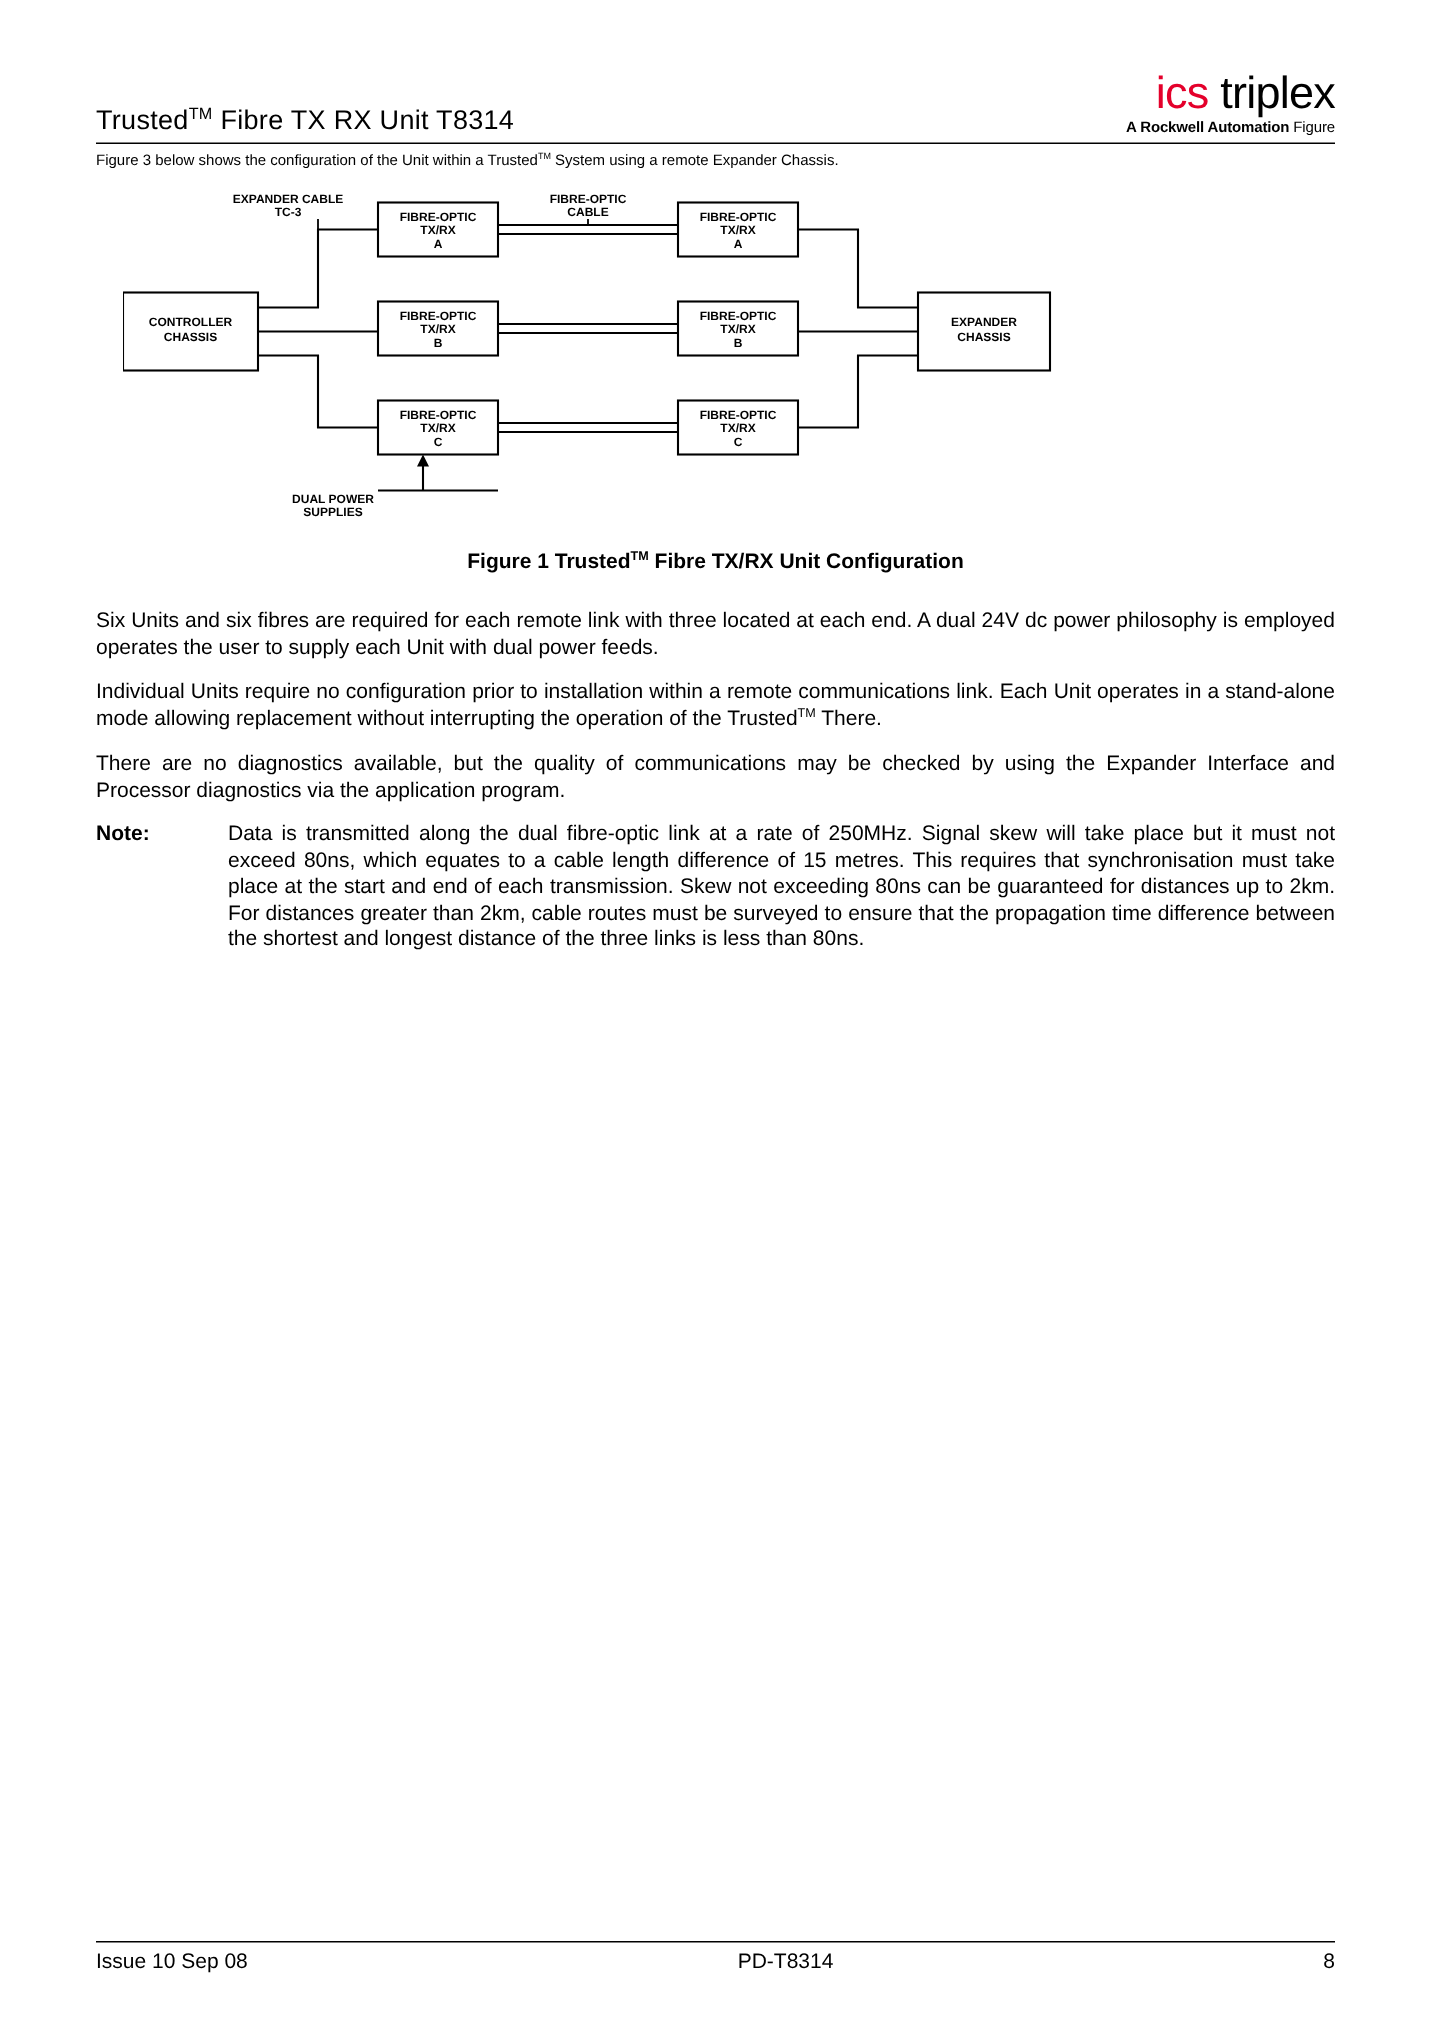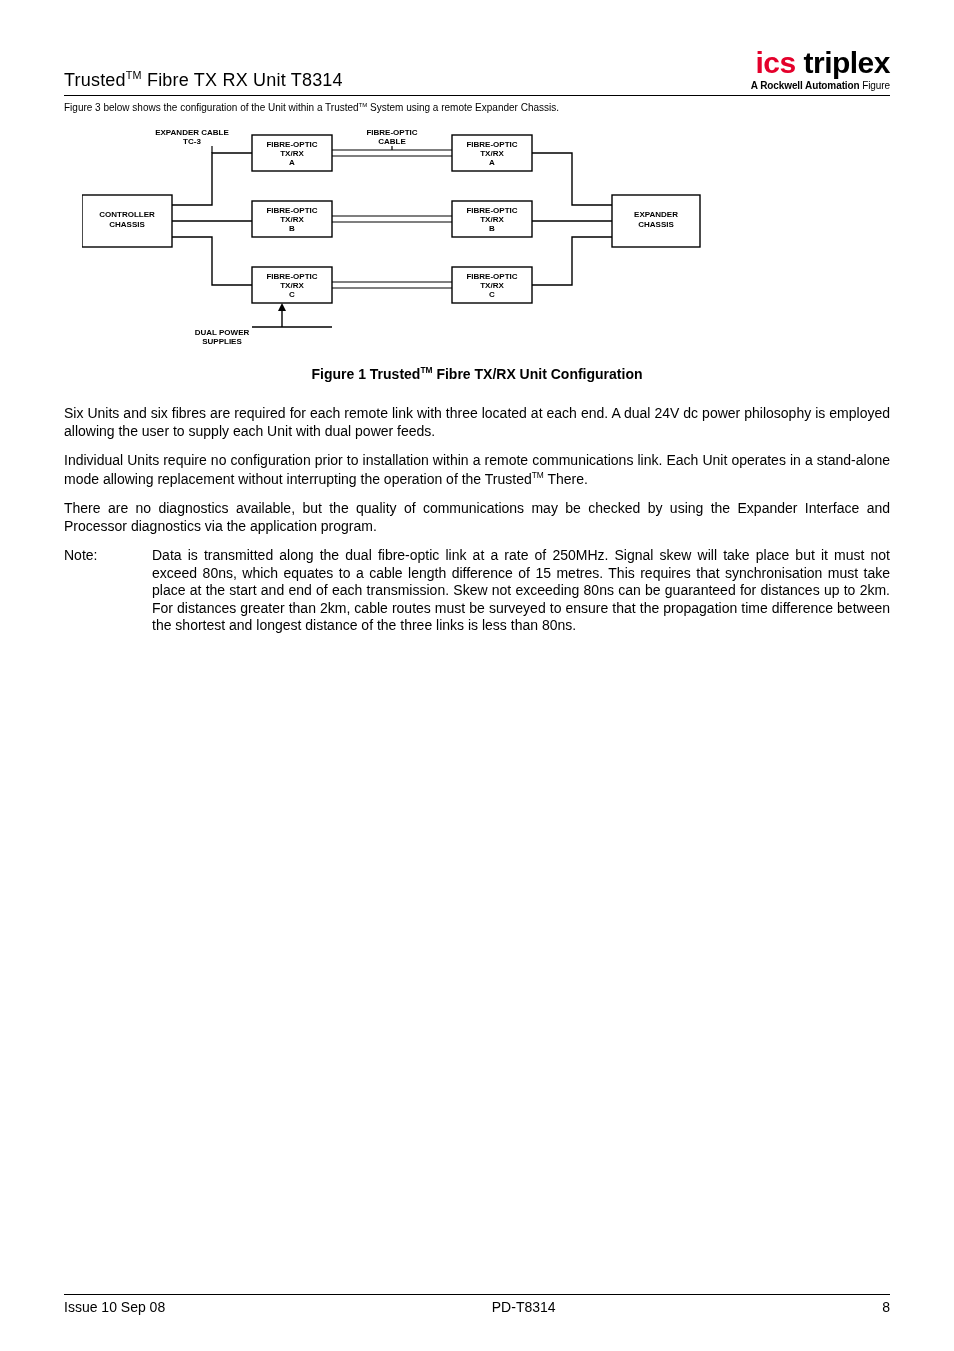--- a/index.html
+++ b/index.html
@@ -23,21 +23,21 @@
   .header-title {
     font-size: 18px;
     font-weight: normal;
     letter-spacing: 0.2px;
     text-align: right;
   }
   .sup { font-size: 0.6em; vertical-align: super; }
   .logo-area { text-align: right; }
   .logo-main {
     font-size: 30px;
-    font-weight: 700;
+    font-weight: 400;
     letter-spacing: -0.5px;
     color: #000;
     line-height: 1;
   }
   .logo-first { color: #e4002b; }
   .logo-tag {
     font-size: 10px;
     font-weight: 700;
     color: #000;
     margin-top: 2px;
@@ -75,21 +75,21 @@
     margin: 0 0 12px 0;
   }
   .note-row {
     display: flex;
     font-size: 14px;
     line-height: 1.25;
     text-align: justify;
     margin: 0 0 12px 0;
   }
   .note-label {
-    font-weight: 400;
+    font-weight: 700;
     flex: 0 0 48px;
   }
   .note-body { flex: 1; margin-left: 40px; }
   .footer {
     position: absolute;
     left: 64px;
     right: 64px;
     bottom: 36px;
   }
   .hr-bot {
@@ -200,21 +200,21 @@
   <line x1="130" y1="21" x2="130" y2="28" stroke="#000" stroke-width="1.2"></line>
 
   <line x1="310" y1="21" x2="310" y2="25" stroke="#000" stroke-width="1.2"></line>
 </svg>
 
 <div class="figure-caption">
   <span>Figure 1 Trusted</span><span class="sup">TM</span><span> Fibre TX/RX Unit Configuration</span>
 </div>
 </div>
 
-<p class="para">Six Units and six fibres are required for each remote link with three located at each end.  A dual 24V dc power philosophy is employed allowing the user to supply each Unit with dual power feeds.</p>
+<p class="para">Six Units and six fibres are required for each remote link with three located at each end.  A dual 24V dc power philosophy is employed operates the user to supply each Unit with dual power feeds.</p>
 
 <p class="para">
   <span>Individual Units require no configuration prior to installation within a remote communications link.  Each Unit operates in a stand-alone mode allowing replacement without interrupting the operation of the Trusted</span><span class="sup">TM</span><span> There.</span>
 </p>
 
 <p class="para">There are no diagnostics available, but the quality of communications may be checked by using the Expander Interface and Processor diagnostics via the application program.</p>
 
 <div class="note-row">
   <div class="note-label">Note:</div>
   <div class="note-body">Data is transmitted along the dual fibre-optic link at a rate of 250MHz.  Signal skew will take place but it must not exceed 80ns, which equates to a cable length difference of 15 metres.  This requires that synchronisation must take place at the start and end of each transmission.  Skew not exceeding 80ns can be guaranteed for distances up to 2km.  For distances greater than 2km, cable routes must be surveyed to ensure that the propagation time difference between the shortest and longest distance of the three links is less than 80ns.</div>

